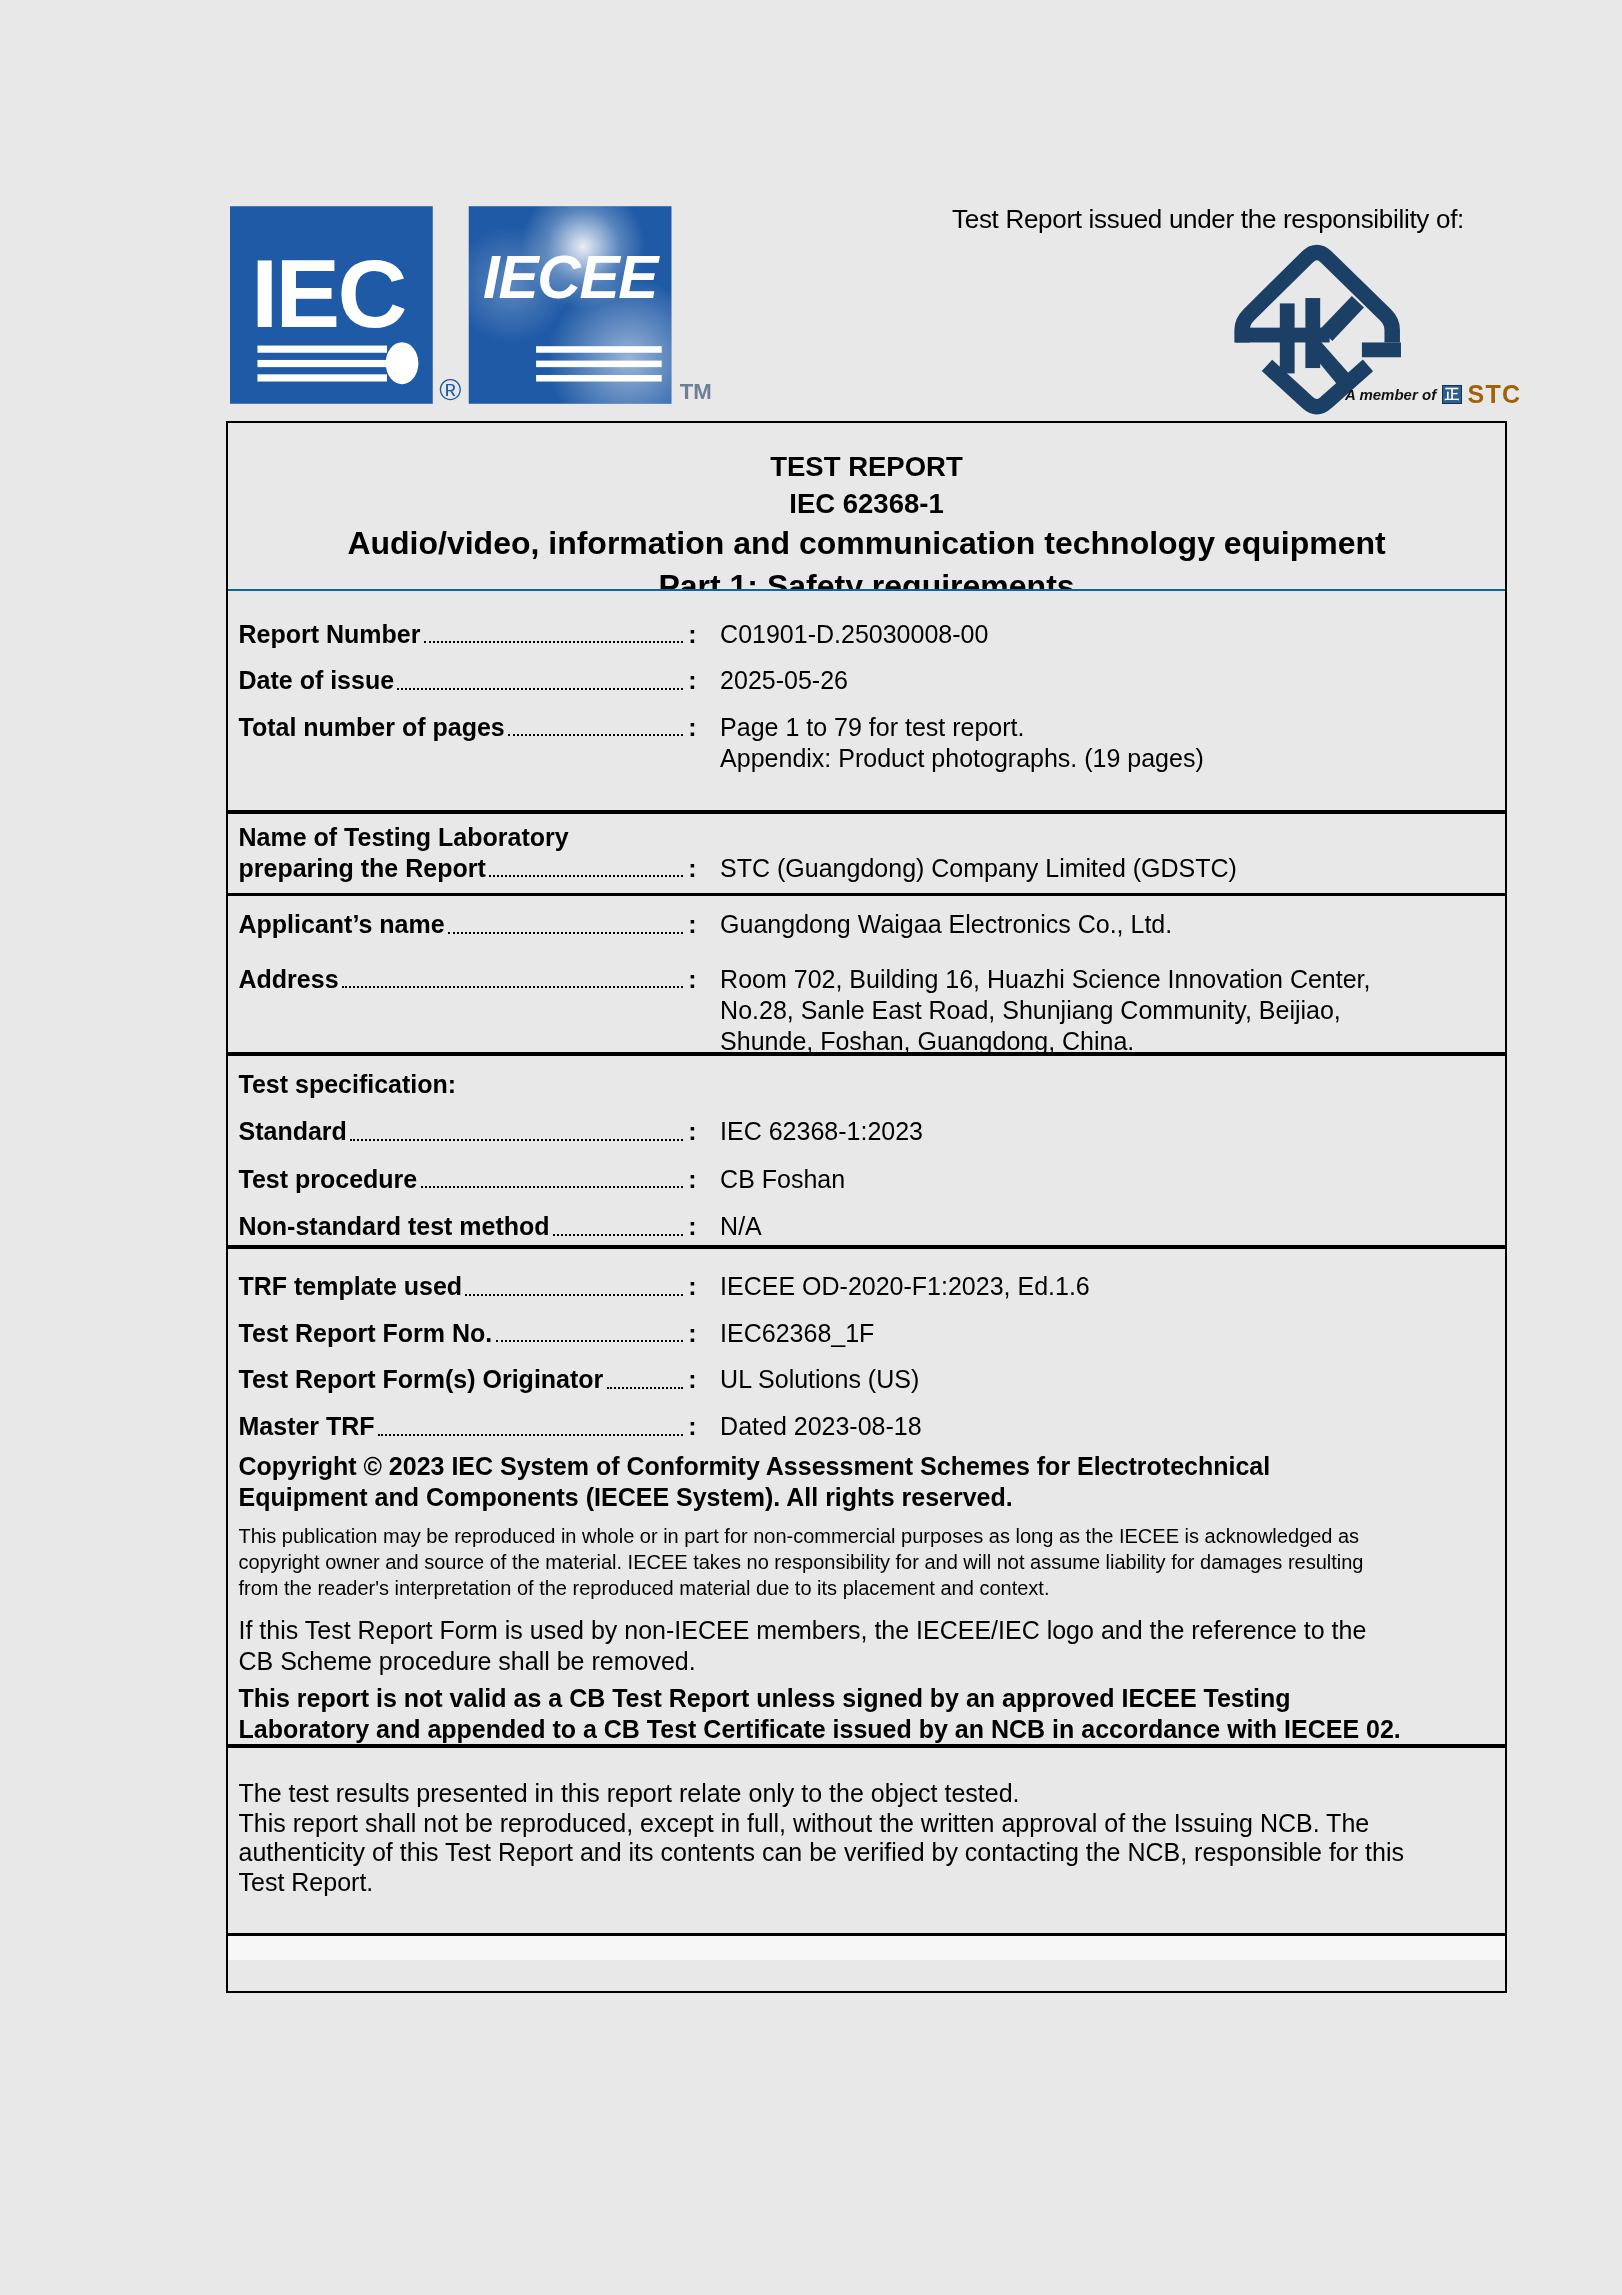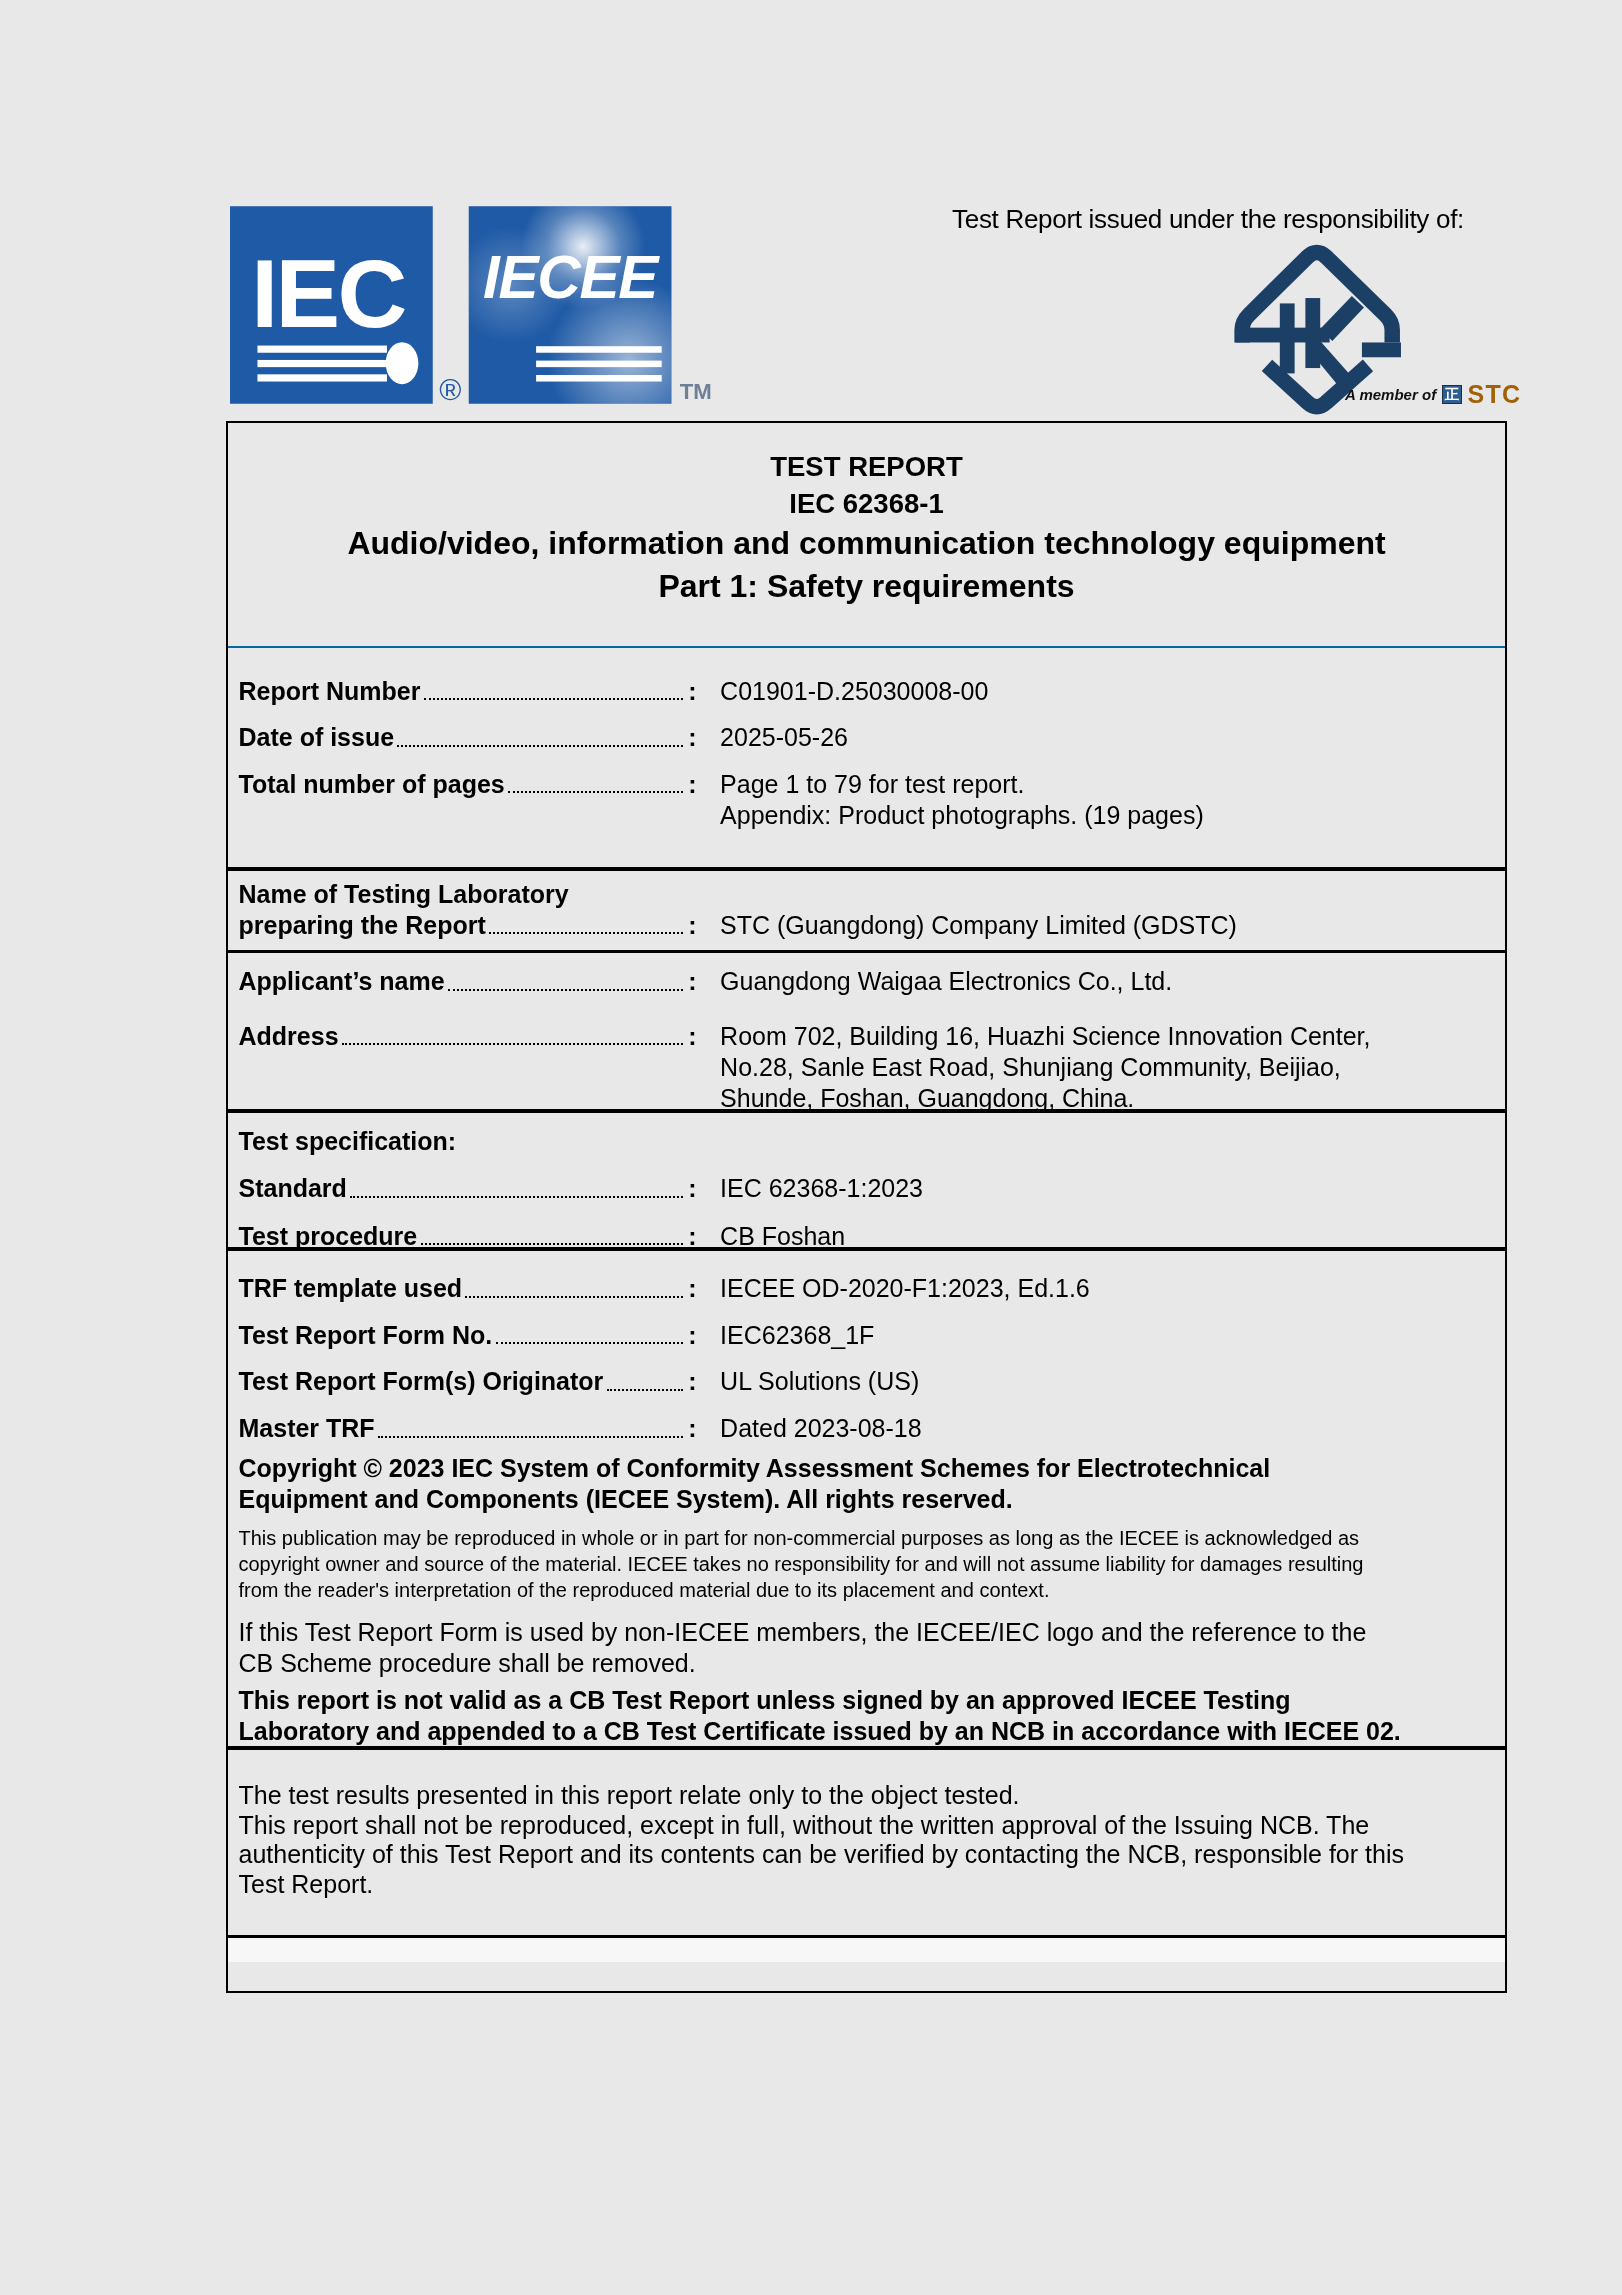--- a/index.html
+++ b/index.html
@@ -34,21 +34,21 @@
   .tbl {
     position:absolute; left:226px; top:421px; width:1281px; height:1572px;
     border:2.6px solid #000; background:#e8e8e8;
   }
   .sec { width:100%; overflow:hidden; }
   .bt-thin  { border-top:2px solid #0369a1; }
   .bt-mid   { border-top:3.3px solid #000; }
   .bt-thick { border-top:4.6px solid #000; }
 
   
-  .sec-title { height:223px; text-align:center; padding-top:25px; font-weight:bold; }
+  .sec-title { height:166px; text-align:center; padding-top:25px; font-weight:bold; }
   .title-sm { font-size:27.5px; line-height:37px; }
   .title-lg { font-size:32px; line-height:43px; }
 
   
   .frow { display:flex; align-items:flex-start; padding:0 14.4px 0 10.5px; }
   .lblcell { flex:0 0 458px; width:458px; display:flex; align-items:flex-end; font-weight:bold; }
   .lblname { font-size:25px; line-height:31px; white-space:nowrap; }
   .leader { flex:1; border-bottom:2.6px dotted #000; margin:0 5.2px 6.5px 3.3px; min-width:13px; }
   .fcolon { font-size:25px; line-height:31px; font-weight:bold; }
   .valcell { padding-left:23.6px; font-size:25px; line-height:31px; }
@@ -60,21 +60,21 @@
   .sec3 { height:83px; padding-top:7.9px; }
   .lblstack { flex:0 0 458px; width:458px; font-weight:bold; }
   .lblstack .l1 { font-size:25px; line-height:31px; white-space:nowrap; }
   .lblstack .l2 { display:flex; align-items:flex-end; }
   .row-bottom { display:flex; align-items:flex-end; padding:0 14.4px 0 10.5px; }
   .row-bottom .valcell { padding-bottom:0px; }
 
   .sec4 { height:159px; padding-top:13px; }
   .sec4 .frow + .frow { margin-top:23.6px; }
 
-  .sec5 { height:138px; padding-top:13px; }
+  .sec5 { height:193px; padding-top:13px; }
   .sec-heading { font-size:25px; line-height:31px; font-weight:bold; padding:0 14.4px 0 10.5px; }
   .sec5 .frow { margin-top:16.4px; }
 
   .sec6 { height:499px; padding-top:22px; }
   .sec6 .frow + .frow { margin-top:15.7px; }
   .para { padding:0 14.4px 0 10.5px; }
   .para div { font-size:25px; line-height:31px; }
   .para.bold div { font-weight:bold; }
   .para.small div { font-size:20px; line-height:26px; }
   .mt-copy  { margin-top:9.2px; }

